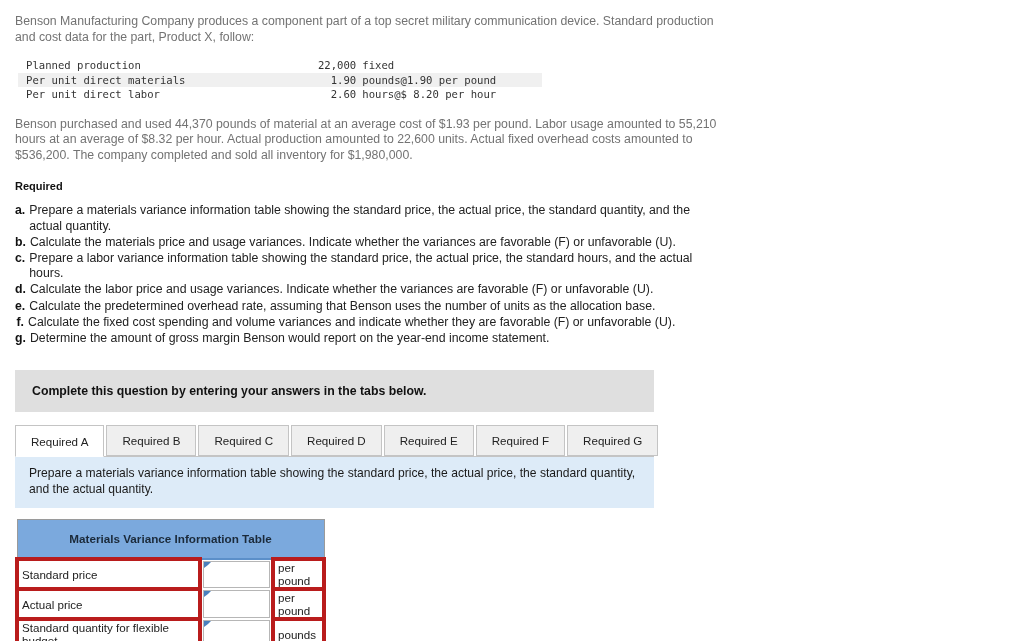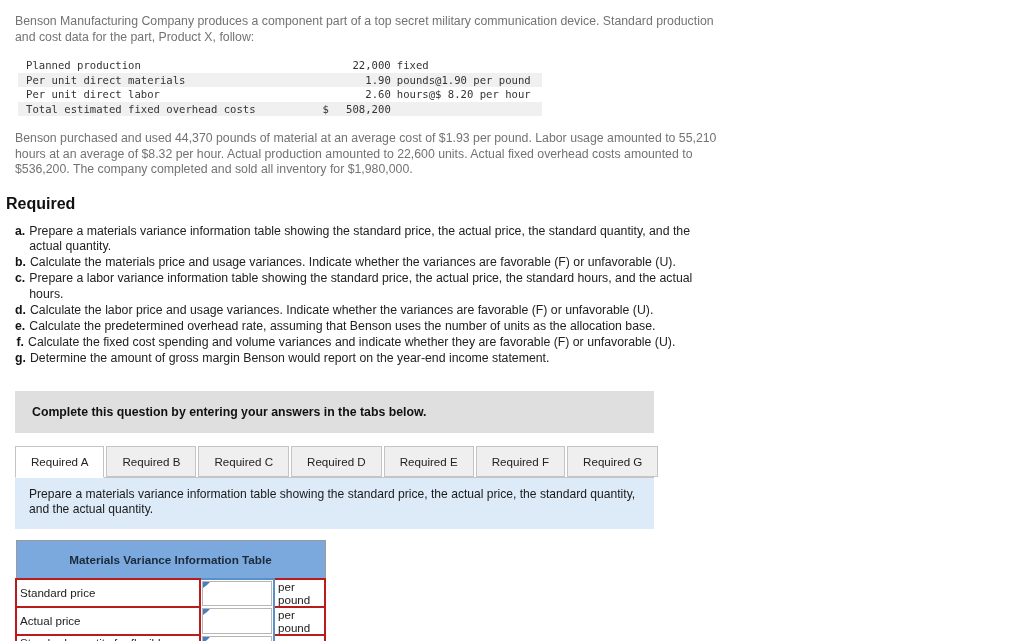--- a/index.html
+++ b/index.html
@@ -43,23 +43,23 @@
     line-height: 12.5px;
   }
   .data-table tr.alt { background: #f0f0f0; }
   .dt-label { padding-left: 8px !important; }
   .dt-dollar { text-align: right; width: 58px; padding-right: 4px !important; }
   .dt-num { text-align: right; width: 58px; }
   .dt-unit { padding-left: 6px !important; }
 
   
   .required-head {
-    margin: 17px 0 0 6px;
+    margin: 17px 0 0 15px;
     font-weight: bold;
-    font-size: 16px;
+    font-size: 11px;
     color: #111;
   }
   .req-list {
     margin: 11px 0 0 15px;
     width: 700px;
   }
   .req-item {
     display: flex;
     align-items: flex-start;
     line-height: 15.6px;
@@ -147,21 +147,21 @@
     background: #7ba9dd;
     color: #1b2a3a;
     font-weight: bold;
     font-size: 11.7px;
     text-align: center;
     height: 33px;
     border: 1px solid #9a9a9a;
     padding: 12px;
   }
   .answer-table td {
-    border: 2px solid #b91c1c;
+    border: 4px solid #b91c1c;
     height: 17px;
     padding: 0 3px;
     color: #222;
     background: #ffffff;
   }
   .at-label { width: 184px; }
   .at-input {
     width: 74px;
     padding: 0 !important;
     border-left: 2px solid #5b8fc9 !important;
@@ -211,26 +211,20 @@
         <td class="dt-dollar"></td>
         <td class="dt-num">1.90</td>
         <td class="dt-unit">pounds@1.90 per pound</td>
       </tr>
       <tr>
         <td class="dt-label">Per unit direct labor</td>
         <td class="dt-dollar"></td>
         <td class="dt-num">2.60</td>
         <td class="dt-unit">hours@$ 8.20 per hour</td>
       </tr>
-      <tr class="alt">
-        <td class="dt-label">Total estimated fixed overhead costs</td>
-        <td class="dt-dollar">$</td>
-        <td class="dt-num">508,200</td>
-        <td class="dt-unit"></td>
-      </tr>
     </tbody>
   </table>
 
   <p class="para para-2">Benson purchased and used 44,370 pounds of material at an average cost of $1.93 per pound. Labor usage amounted to 55,210 hours at an average of $8.32 per hour. Actual production amounted to 22,600 units. Actual fixed overhead costs amounted to $536,200. The company completed and sold all inventory for $1,980,000.</p>
 
   <div class="required-head">Required</div>
 
   <div class="req-list">
     <div class="req-item">
       <span class="req-letter">a.</span>

